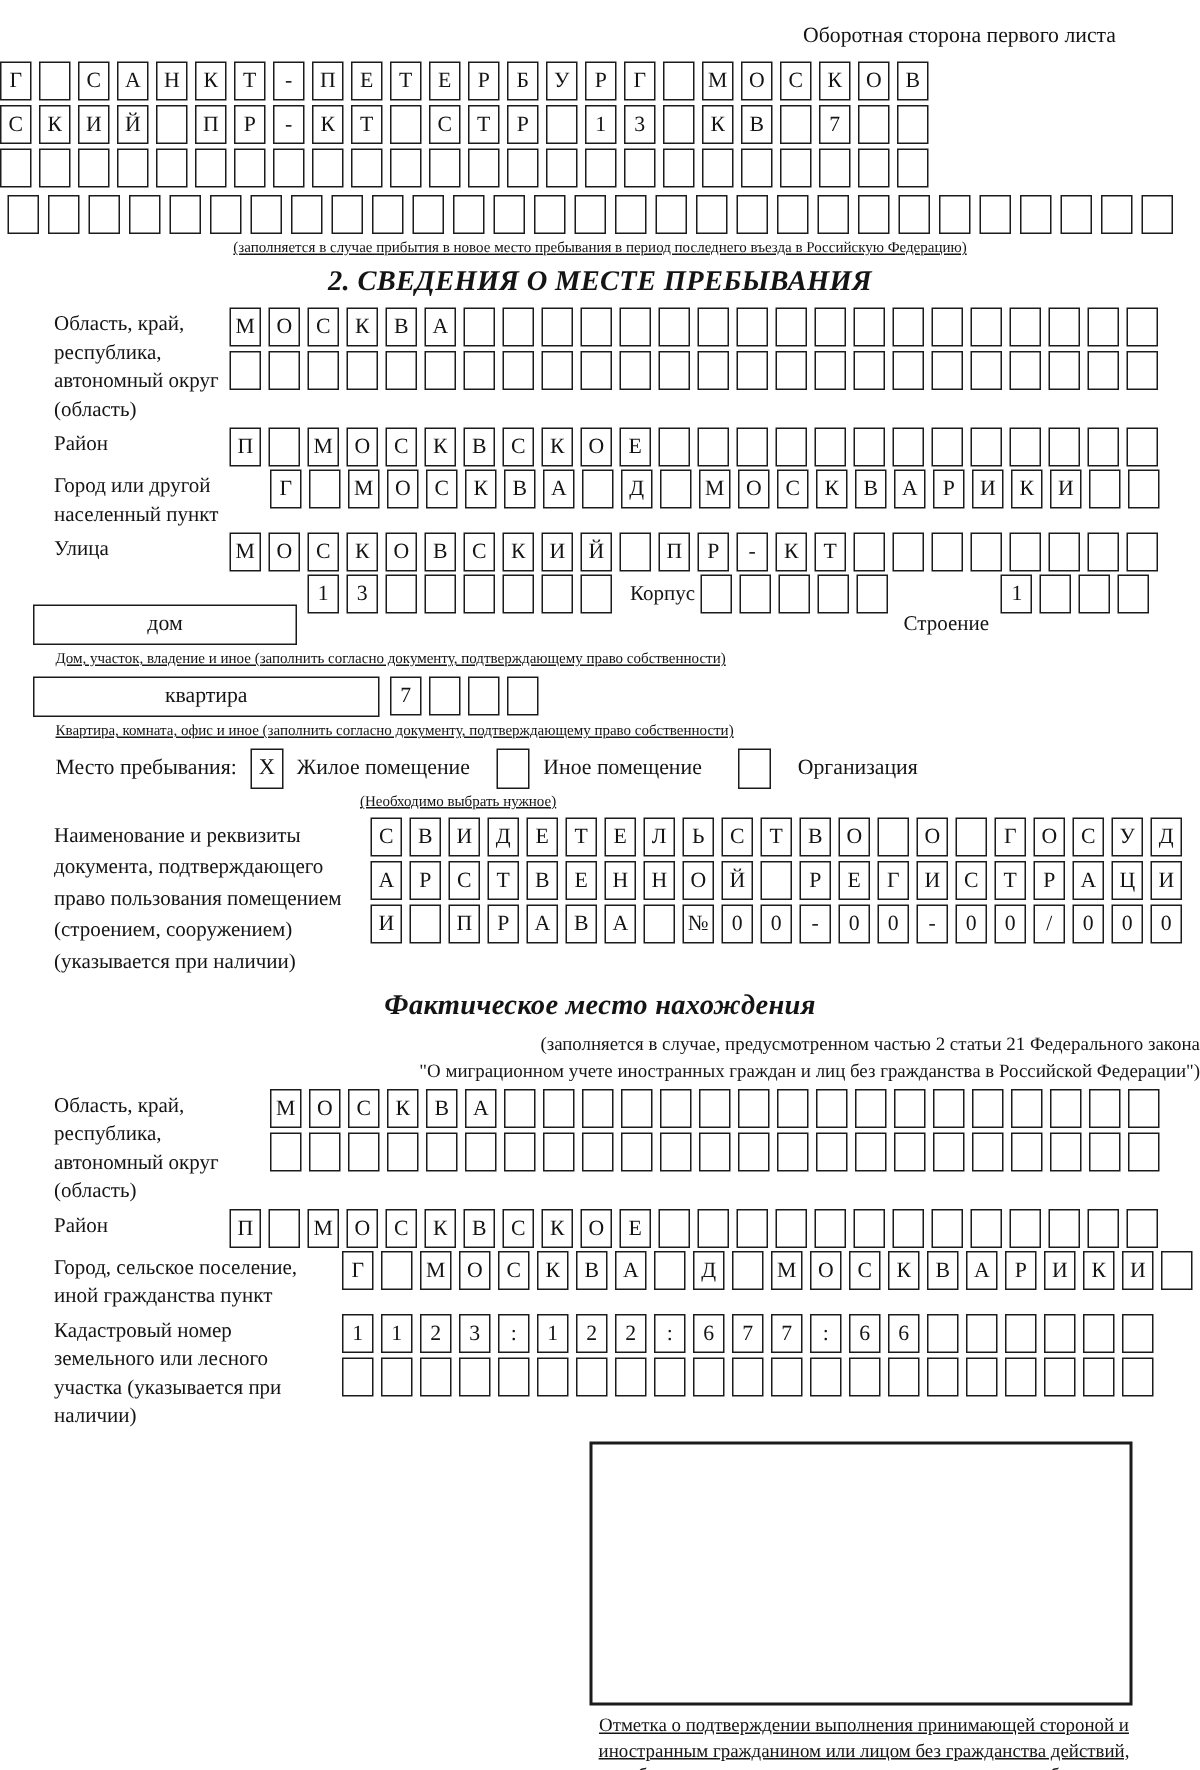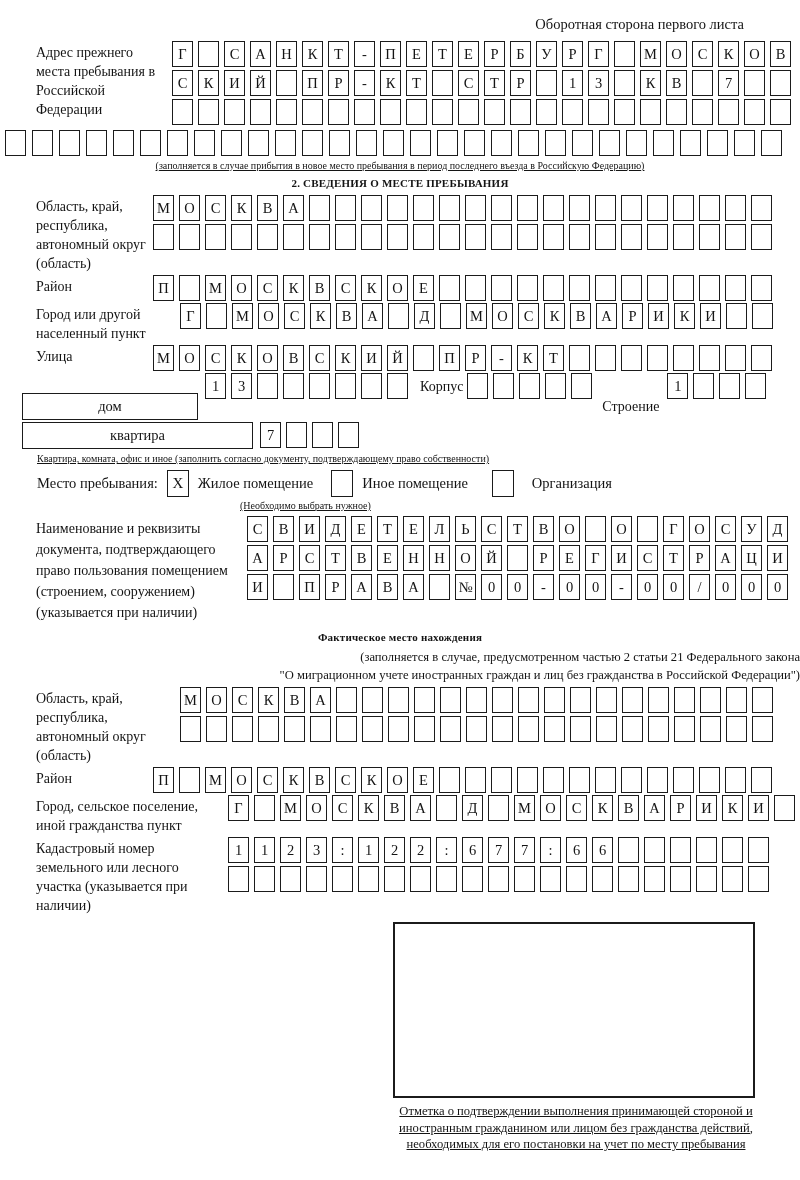--- a/index.html
+++ b/index.html
@@ -38,21 +38,21 @@
     border:1.6px solid #1b1b1b;display:flex;align-items:center;justify-content:center;
     font-size:14.5px;line-height:1;background:#fff;
   }
   .fullrow{padding-left:5px;margin:1px 0 2px 0;}
 
   .note{font-size:10px;line-height:15px;text-decoration:underline;}
   .note-c{text-align:center;margin:2px 0 3px 0;}
   .note-l{padding-left:37px;margin:2px 0 4px 0;}
 
   .sec-title{
-    text-align:center;font-weight:bold;font-size:11px;margin:4px 0 6px 0;letter-spacing:.2px;
+    text-align:center;font-weight:bold;font-size:19px;margin:4px 0 6px 0;letter-spacing:.2px;font-style:italic;
   }
 
   
   .inline-row{display:flex;align-items:flex-start;padding-left:22px;margin-bottom:2px;}
   .widebox{
     height:27px;box-sizing:border-box;border:1.8px solid #1b1b1b;
     display:flex;align-items:center;justify-content:center;font-size:14.5px;flex-shrink:0;
   }
   .widebox.dom{width:176px;margin-top:20px;}
   .widebox.kvart{width:231px;}
@@ -77,21 +77,20 @@
   .mt8{margin-top:8px;}
 </style>
 </head>
 <body>
 
 <div class="page">
 
   <div class="hdr">Оборотная сторона первого листа</div>
 
   <div class="frow mt8">
-    <div class="lbl w-prev">Адрес прежнего места пребывания в Российской Федерации</div>
     <div class="rows">
       <div class="cells">
           <span class="cell filled">Г</span>
           <span class="cell"></span>
           <span class="cell filled">С</span>
           <span class="cell filled">А</span>
           <span class="cell filled">Н</span>
           <span class="cell filled">К</span>
           <span class="cell filled">Т</span>
           <span class="cell filled">-</span>
@@ -369,20 +368,21 @@
         <span class="cell"></span>
       </div>
     <div class="inl-lbl" style="margin-left:10px;margin-top:20px;">Строение</div>
     <div class="cells" style="margin-left:8px;">
         <span class="cell filled">1</span>
         <span class="cell"></span>
         <span class="cell"></span>
         <span class="cell"></span>
       </div>
   </div>
+  <div class="note note-l">Дом, участок, владение и иное (заполнить согласно документу, подтверждающему право собственности)</div>
 
   <div class="inline-row">
     <div class="widebox kvart">квартира</div>
     <div class="cells" style="margin-left:7px;">
         <span class="cell filled">7</span>
         <span class="cell"></span>
         <span class="cell"></span>
         <span class="cell"></span>
       </div>
   </div>

